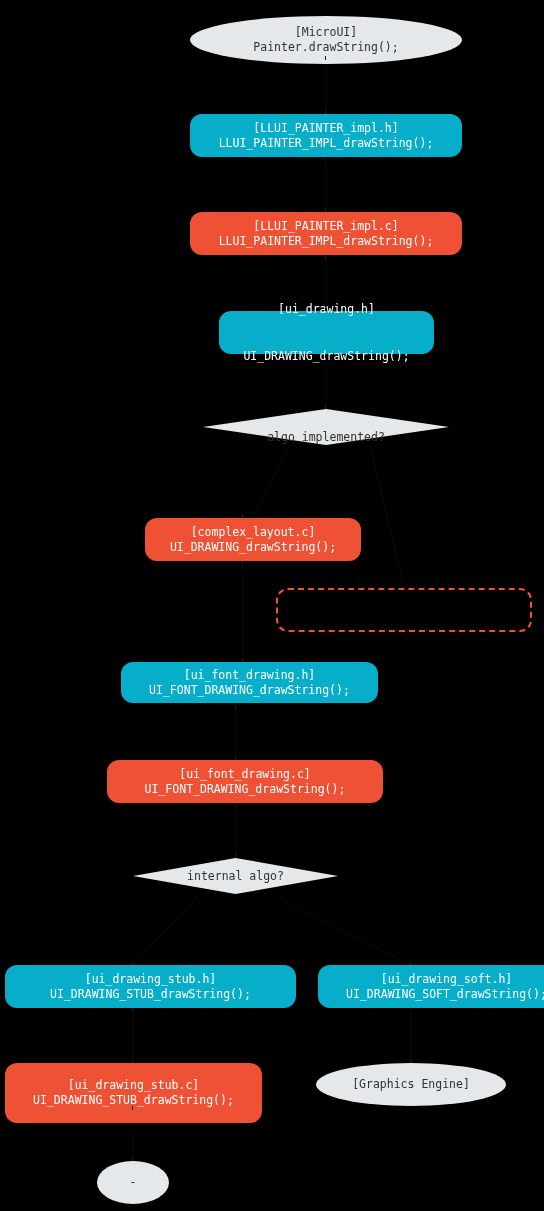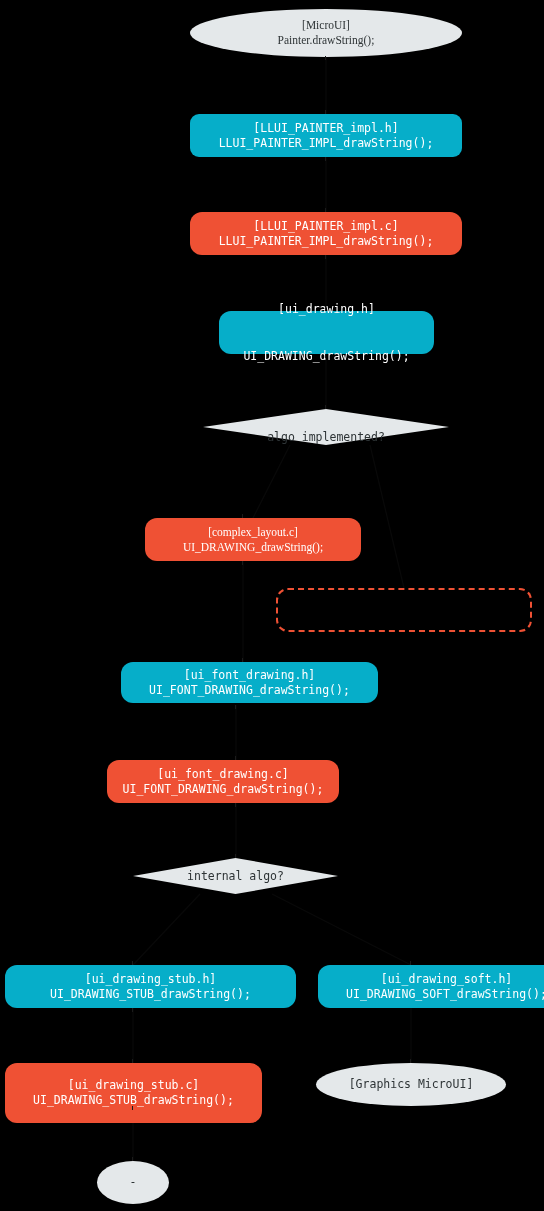--- a/index.html
+++ b/index.html
@@ -132,61 +132,61 @@
   <div class="edge-stub" style="left:235px; top:803px; height:4px;"></div>
   <div class="edge-stub" style="left:235px; top:854px; height:4px;"></div>
   <div class="edge-stub" style="left:132px; top:961px; height:4px;"></div>
   <div class="edge-stub" style="left:410px; top:961px; height:4px;"></div>
   <div class="edge-stub" style="left:132px; top:1008px;height:4px;"></div>
   <div class="edge-stub" style="left:132px; top:1059px;height:4px;"></div>
   <div class="edge-stub" style="left:410px; top:1059px;height:4px;"></div>
   <div class="edge-stub" style="left:132px; top:1106px;height:4px;"></div>
   <div class="edge-stub" style="left:132px; top:1157px;height:4px;"></div>
 
-  <div class="node n-ellipse" style="left:190px; top:9px; width:272px; height:48px;font-family:Liberation Serif, serif;">
+  <div class="node n-ellipse" style="left:190px; top:16px; width:272px; height:48px;">
     <span class="l1">[MicroUI]</span>
     <span class="l2">Painter.drawString();</span>
   </div>
 
-  <div class="node n-box n-teal" style="left:190px; top:114px; width:272px; height:43px;border-radius:9px;">
+  <div class="node n-box n-teal" style="left:190px; top:114px; width:272px; height:43px;">
     <span class="l1">[LLUI_PAINTER_impl.h]</span>
     <span class="l2">LLUI_PAINTER_IMPL_drawString();</span>
   </div>
 
   <div class="node n-box n-red" style="left:190px; top:212px; width:272px; height:43px;justify-content:center;">
     <span class="l1">[LLUI_PAINTER_impl.c]</span>
     <span class="l2">LLUI_PAINTER_IMPL_drawString();</span>
   </div>
 
   <div class="node n-box n-teal" style="left:219px; top:311px; width:215px; height:43px;gap:32px;">
     <span class="l1">[ui_drawing.h]</span>
     <span class="l2">UI_DRAWING_drawString();</span>
   </div>
 
   <div class="node n-diamond" style="left:203px; top:409px; width:246px; height:36px;justify-content:flex-end;">
     <span class="dia-shape"></span>
     <span class="dia-label">algo implemented?</span>
   </div>
 
-  <div class="node n-box n-red" style="left:145px; top:518px; width:216px; height:43px;font-family:Liberation Serif, serif;">
+  <div class="node n-box n-red" style="left:145px; top:518px; width:216px; height:43px;">
     <span class="l1">[complex_layout.c]</span>
     <span class="l2">UI_DRAWING_drawString();</span>
   </div>
 
   <div class="node n-dashed" style="left:276px; top:588px; width:256px; height:44px;">
     <span class="l1"></span>
     <span class="l2"></span>
   </div>
 
   <div class="node n-box n-teal" style="left:115px; top:662px; width:257px; height:41px;margin-left:6px;">
     <span class="l1">[ui_font_drawing.h]</span>
     <span class="l2">UI_FONT_DRAWING_drawString();</span>
   </div>
 
-  <div class="node n-box n-red" style="left:107px; top:760px; width:232px; height:43px;">
+  <div class="node n-box n-red" style="left:107px; top:760px; width:276px; height:43px;">
     <span class="l1">[ui_font_drawing.c]</span>
     <span class="l2">UI_FONT_DRAWING_drawString();</span>
   </div>
 
   <div class="node n-diamond" style="left:133px; top:858px; width:205px; height:36px;">
     <span class="dia-shape"></span>
     <span class="dia-label">internal algo?</span>
   </div>
 
   <div class="node n-box n-teal" style="left:5px; top:965px; width:291px; height:43px;">
@@ -198,20 +198,20 @@
     <span class="l1">[ui_drawing_soft.h]</span>
     <span class="l2">UI_DRAWING_SOFT_drawString();</span>
   </div>
 
   <div class="node n-box n-red" style="left:5px; top:1063px; width:257px; height:60px;">
     <span class="l1">[ui_drawing_stub.c]</span>
     <span class="l2">UI_DRAWING_STUB_drawString();</span>
   </div>
 
   <div class="node n-ellipse" style="left:316px; top:1063px; width:190px; height:43px;">
-    <span class="l1">[Graphics MicroUI]</span>
+    <span class="l1">[Graphics Engine]</span>
   </div>
 
   <div class="node n-ellipse" style="left:97px; top:1161px; width:72px; height:43px;">
     <span class="l1">-</span>
   </div>
 
 </div>
 
 </body></html>

